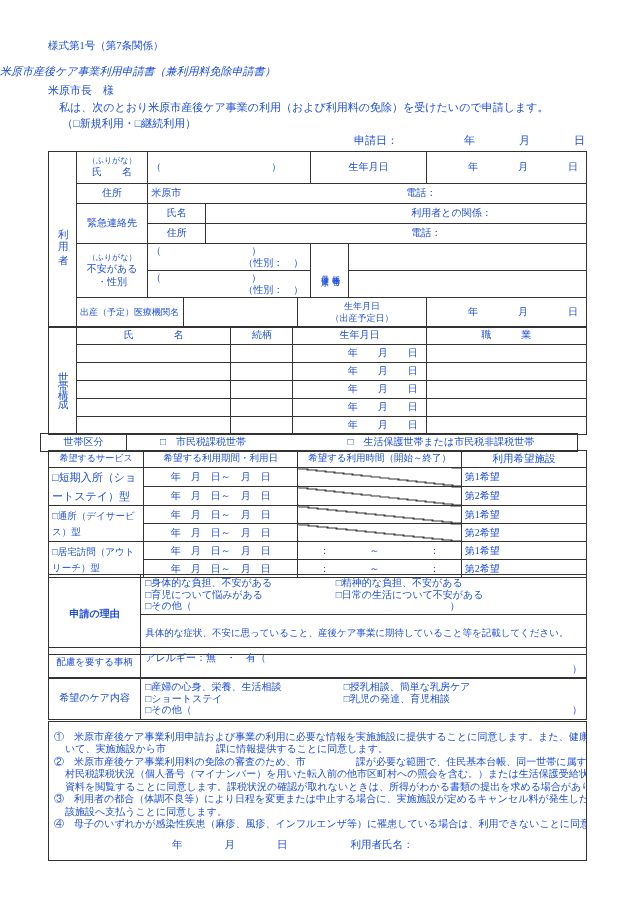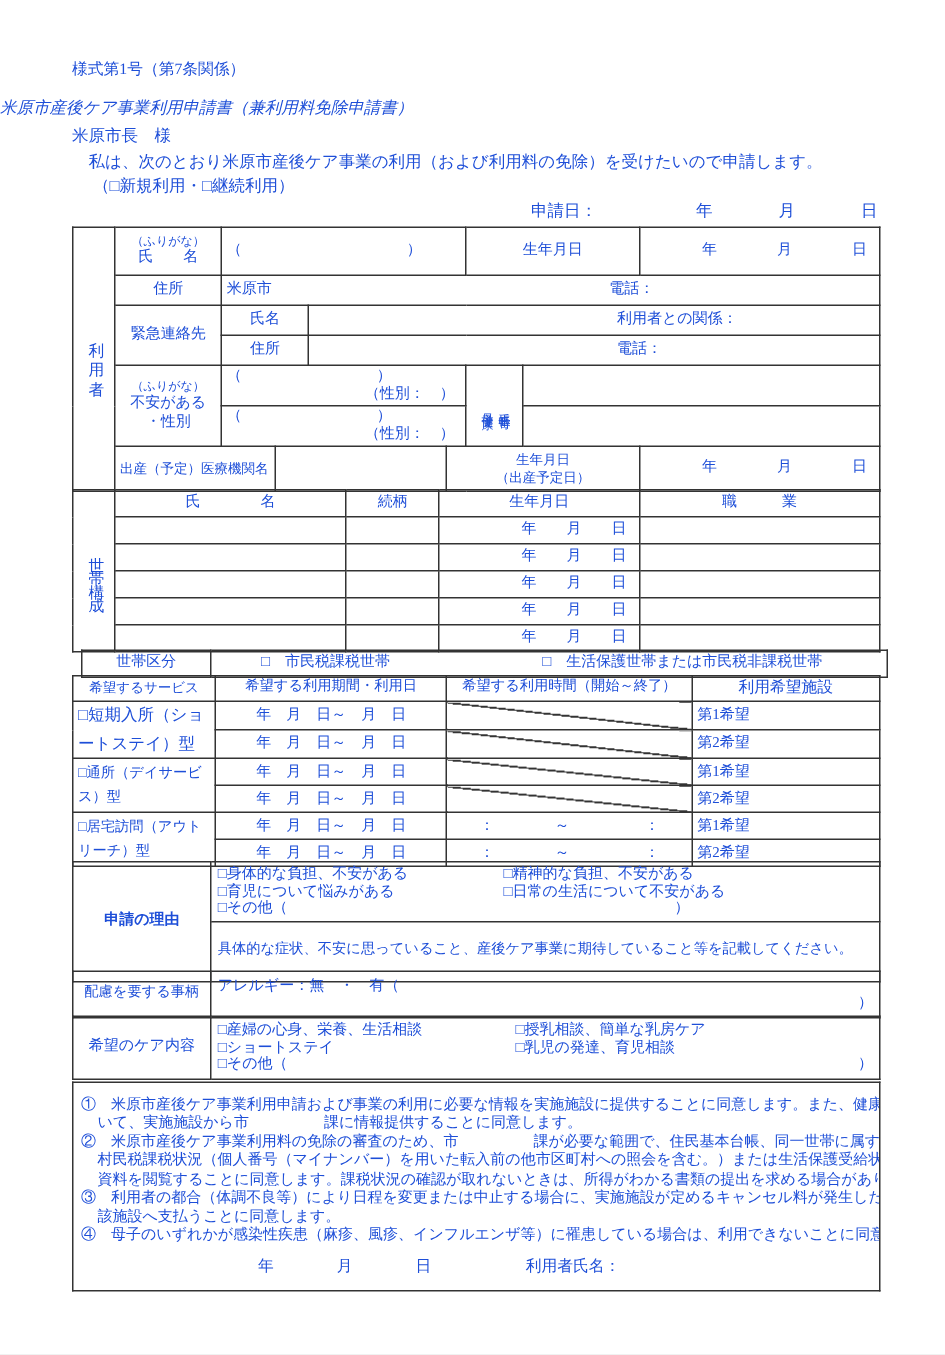--- a/index.html
+++ b/index.html
@@ -185,21 +185,21 @@
     </tr>
     <tr>
       <td style="height:18px;"></td>
       <td></td>
       <td class="dateright">年　　月　　日</td>
       <td></td>
     </tr>
   </tbody>
     </table>
 
-  <table class="ft" style="left:54px; top:433px; width:448px;">
+  <table class="ft" style="left:40px; top:433px; width:448px;">
     <colgroup>
         <col style="width:86px">
         <col style="width:451px">
       </colgroup>
     <tbody>
         <tr>
       <td class="center" style="height:18px;">世帯区分</td>
       <td>
         <span style="display:inline-block; width:215px; padding-left:30px;">□　市民税課税世帯</span>
         <span>□　生活保護世帯または市民税非課税世帯</span>

